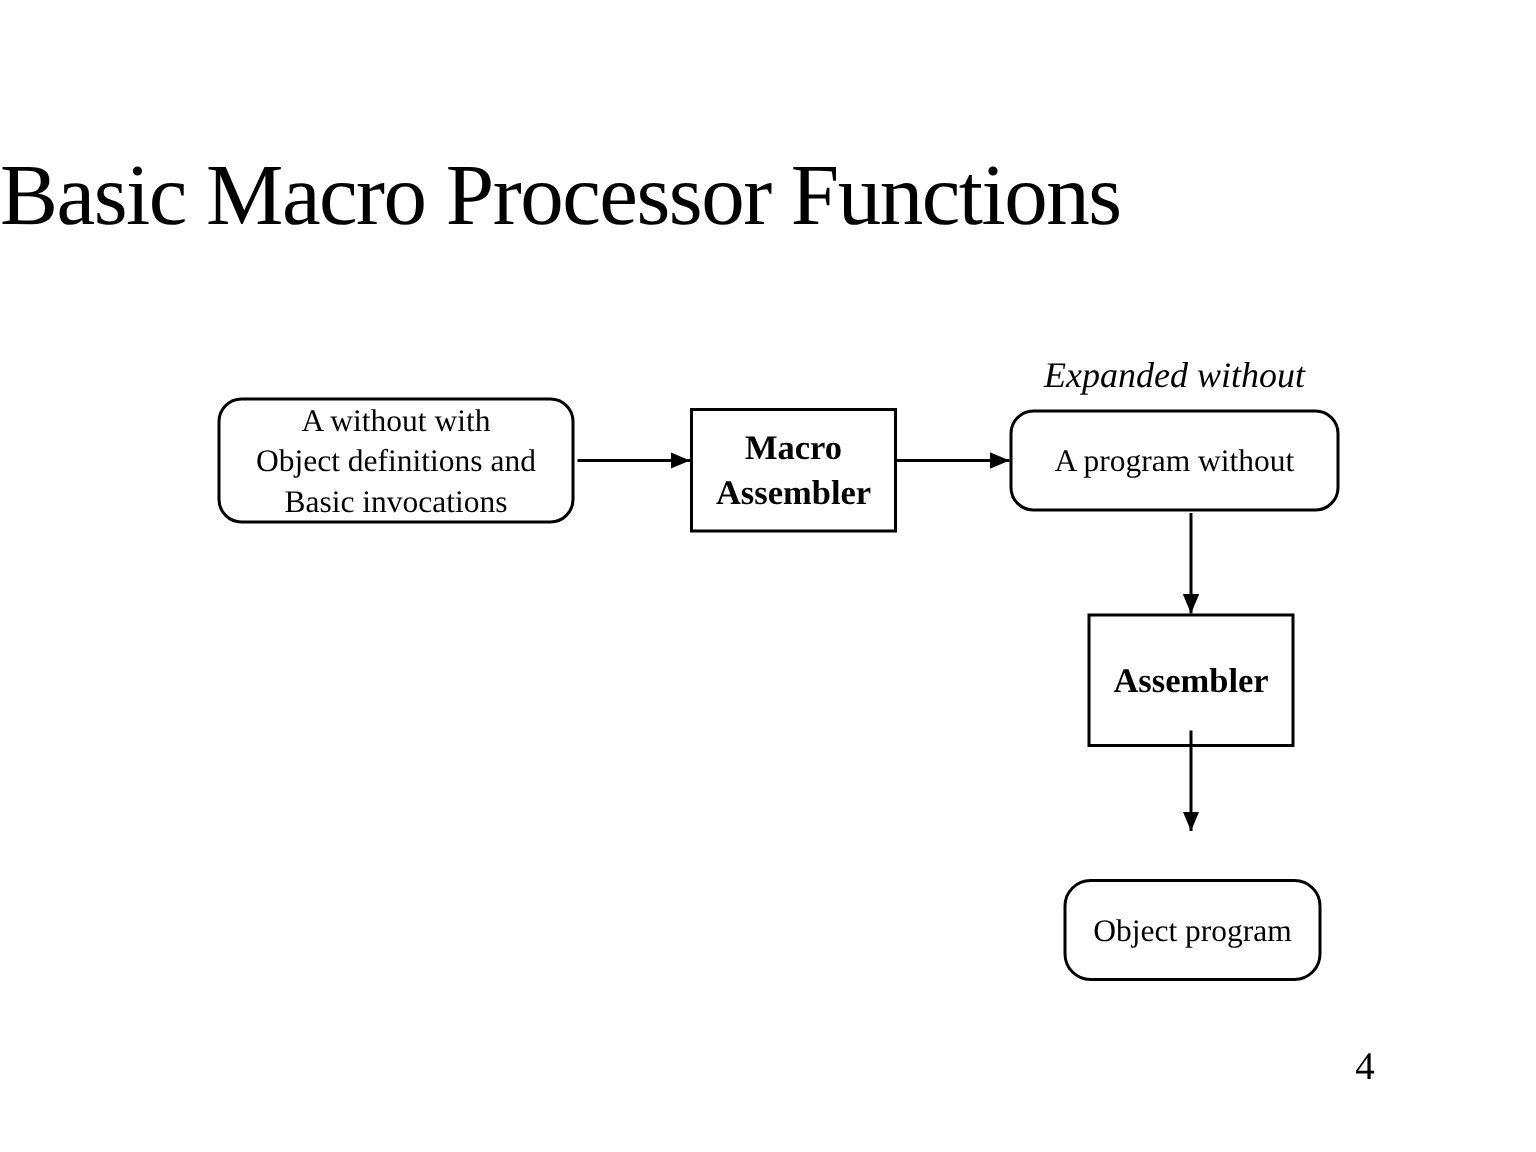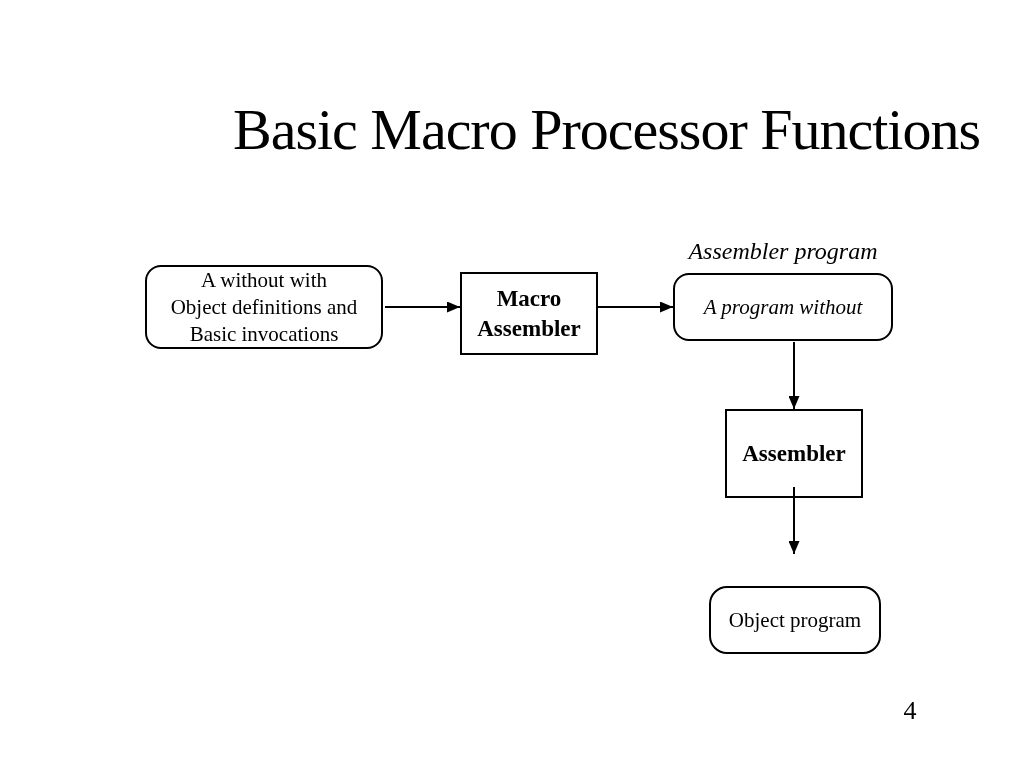--- a/index.html
+++ b/index.html
@@ -14,21 +14,21 @@
     background: #ffffff;
     font-family: "Liberation Serif", "DejaVu Serif", serif;
     color: #000000;
     overflow: hidden;
   }
   .title {
     position: absolute;
     top: 96px;
     left: 0;
     width: 980px;
-    text-align: right;
+    text-align: left;
     font-size: 58px;
     font-weight: 400;
     letter-spacing: -1px;
     white-space: nowrap;
     margin: 0;
   }
   .box {
     position: absolute;
     border: 2px solid #000000;
     background: #ffffff;
@@ -46,21 +46,21 @@
   }
   .box.bold .line {
     font-size: 23px;
     line-height: 30px;
     font-weight: 700;
   }
   .rounded { border-radius: 16px; }
 
   .source-box    { left: 145px; top: 265px; width: 238px; height: 84px; }
   .macro-box     { left: 460px; top: 272px; width: 138px; height: 83px; }
-  .expanded-box  { left: 673px; top: 273px; width: 220px; height: 68px; font-style: italic; }
+  .expanded-box  { left: 673px; top: 273px; width: 220px; height: 68px; }
   .assembler-box { left: 725px; top: 409px; width: 138px; height: 89px; }
   .object-box    { left: 709px; top: 554px; width: 172px; height: 68px; border-radius: 18px; margin-top: 32px; }
 
   .expanded-label {
     position: absolute;
     left: 663px;
     top: 238px;
     width: 240px;
     text-align: center;
     font-size: 24px;
@@ -95,21 +95,21 @@
     <div class="line">A without with</div>
     <div class="line">Object definitions and</div>
     <div class="line">Basic invocations</div>
   </div>
 
   <div class="box bold macro-box">
     <div class="line">Macro</div>
     <div class="line">Assembler</div>
   </div>
 
-  <div class="expanded-label">Assembler program</div>
+  <div class="expanded-label">Expanded without</div>
 
   <div class="box rounded expanded-box">
     <div class="line">A program without</div>
   </div>
 
   <div class="box bold assembler-box">
     <div class="line">Assembler</div>
   </div>
 
   <div class="box rounded object-box">

